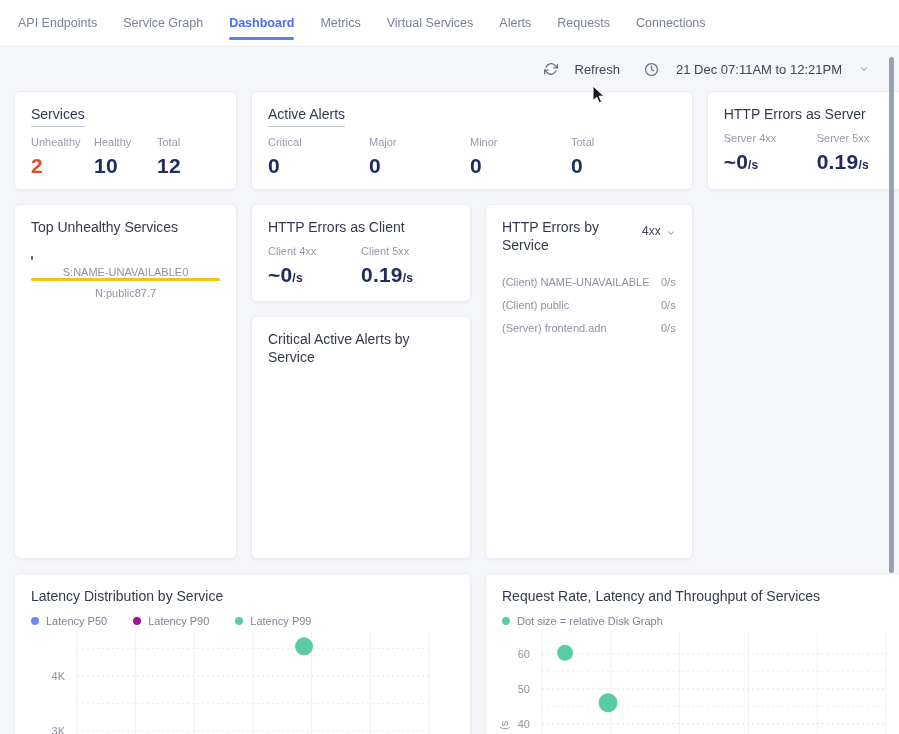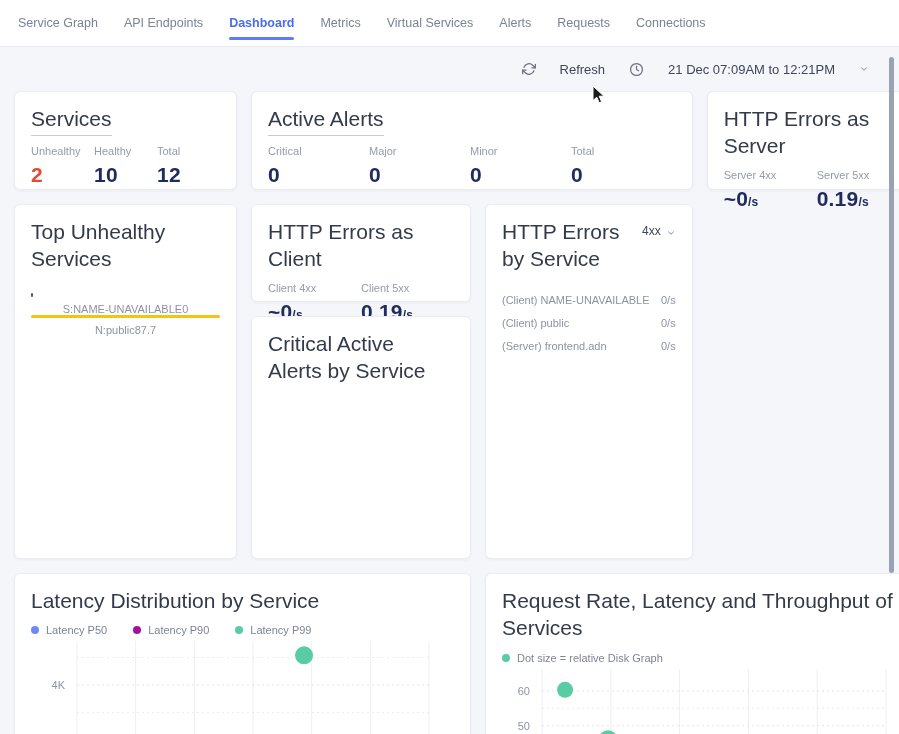--- a/index.html
+++ b/index.html
@@ -23,37 +23,37 @@
   .tab.active::after {
     content:""; position:absolute; left:0; right:0; bottom:6px;
     height:3px; border-radius:2px; background:#5f7cf3;
   }
   
   .toolbar {
     height:44px; display:flex; justify-content:flex-end; align-items:center;
     gap:24px; padding-right:30px;
   }
   .tool-btn {
-    display:flex; align-items:center; gap:24px; background:none; border:none;
+    display:flex; align-items:center; gap:17px; background:none; border:none;
     font-family:inherit; font-size:13px; color:#3f4657; cursor:pointer;
   }
   .tool-btn svg { display:block; }
   
   .grid {
     margin:0 14px; width:871px; display:grid;
     grid-template-columns:repeat(4, 1fr);
     grid-template-rows:99px 355px 560px;
     gap:14px;
   }
   .card {
     background:#fff; border:1px solid #ecedf2; border-radius:6px;
     box-shadow:0 1px 3px rgba(25,39,80,0.05);
     padding:13px 16px;
   }
-  .card-title { font-size:21px; color:#333a4a; line-height:1.3; }
+  .card-title { font-size:14px; color:#333a4a; line-height:1.3; }
   .underlined { display:inline-block; border-bottom:1px solid #c6cad4; padding-bottom:3px; }
   .span2 { grid-column:span 2; }
   .col-stack { display:flex; flex-direction:column; gap:14px; }
   .col-stack .card.small { height:98px; }
   .col-stack .card.grow { flex:1; display:flex; flex-direction:column; }
   .flexcol { display:flex; flex-direction:column; }
   
   .stats { display:flex; margin-top:9px; }
   .stat { min-width:63px; margin-right:0; }
   .stats.wide .stat { width:101px; }
@@ -88,22 +88,22 @@
   .scroll-thumb {
     position:absolute; right:5px; top:57px; width:5px; height:516px;
     background:#9aa1b2; border-radius:3px;
   }
   .cursor { position:absolute; left:592px; top:85px; pointer-events:none; }
 </style>
 </head>
 <body>
 
 <nav class="topnav">
+  <div class="tab">API Endpoints</div>
   <div class="tab">Service Graph</div>
-  <div class="tab">API Endpoints</div>
   <div class="tab active">Dashboard</div>
   <div class="tab">Metrics</div>
   <div class="tab">Virtual Services</div>
   <div class="tab">Alerts</div>
   <div class="tab">Requests</div>
   <div class="tab">Connections</div>
 </nav>
 
 <div class="toolbar">
   <button class="tool-btn">
@@ -112,21 +112,21 @@
       <polyline points="1 20 1 14 7 14"></polyline>
       <path d="M3.51 9a9 9 0 0 1 14.85-3.36L23 10M1 14l4.64 4.36A9 9 0 0 0 20.49 15"></path>
     </svg>
     <span>Refresh</span>
   </button>
   <button class="tool-btn">
     <svg width="15" height="15" viewBox="0 0 24 24" fill="none" stroke="#6b7280" stroke-width="2" stroke-linecap="round" stroke-linejoin="round">
       <circle cx="12" cy="12" r="9.5"></circle>
       <polyline points="12 6.5 12 12 15.5 14"></polyline>
     </svg>
-    <span>21 Dec 07:09AM to 12:21PM</span>
+    <span>21 Dec 07:11AM to 12:21PM</span>
     <svg width="10" height="10" viewBox="0 0 24 24" fill="none" stroke="#9aa0ad" stroke-width="2.5" stroke-linecap="round" stroke-linejoin="round">
       <polyline points="6 9 12 15 18 9"></polyline>
     </svg>
   </button>
 </div>
 
 <div class="grid">
 
   <div class="card">
     <div class="card-title underlined">Services</div>

